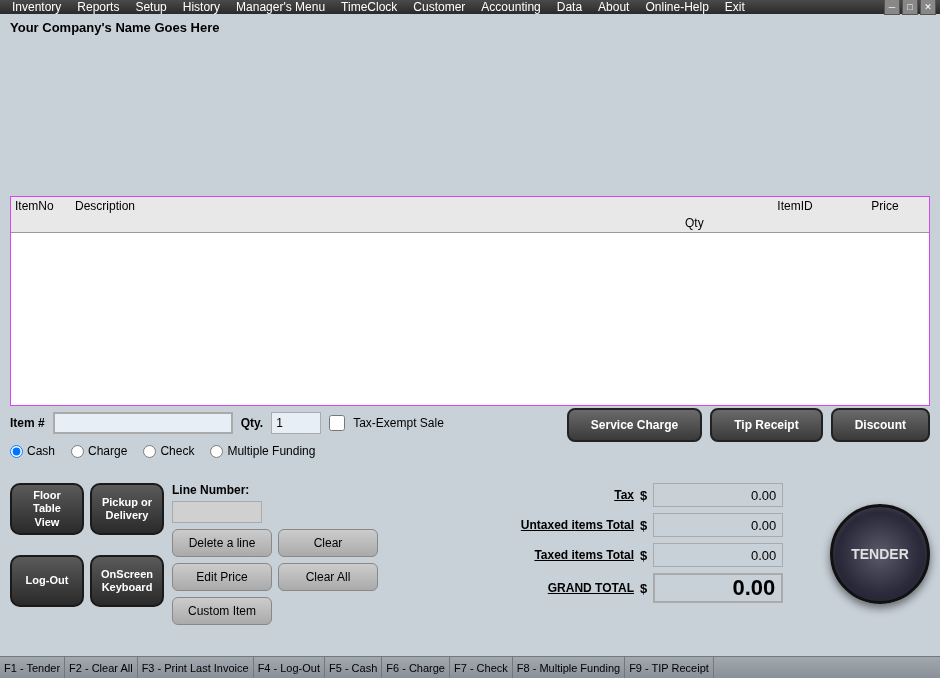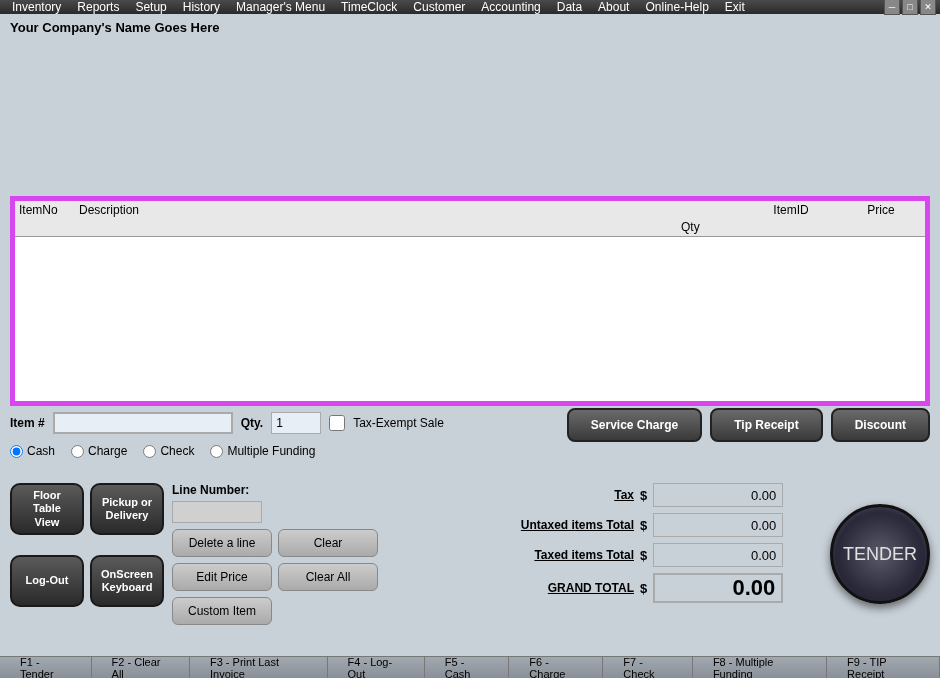--- a/index.html
+++ b/index.html
@@ -57,21 +57,21 @@
     
     #banner-area {
       height: 155px;
       background: #c8d0d8;
     }
 
     
     #table-area {
       margin: 0 10px;
       background: #fff;
-      border: 5px solid #d946ef;
+      border: 1px solid #d946ef;
       height: 210px;
     }
     #table-header {
       display: flex;
       border-bottom: 1px solid #999;
       background: #e8e8e8;
       padding: 2px 4px;
       font-size: 12px;
     }
     .th-itemno { width: 60px; }
@@ -246,22 +246,22 @@
     }
 
     
     #tender-btn {
       background: radial-gradient(ellipse at center, #5a5a6a 0%, #2a2a3a 60%, #1a1a2a 100%);
       border: 3px solid #111;
       border-radius: 50%;
       width: 100px;
       height: 100px;
       color: #e0e0e0;
-      font-size: 18px;
-      font-weight: normal;
+      font-size: 14px;
+      font-weight: bold;
       cursor: pointer;
       display: flex;
       align-items: center;
       justify-content: center;
       box-shadow: 0 4px 8px rgba(0,0,0,0.5), inset 0 2px 4px rgba(255,255,255,0.1);
       margin-left: 10px;
       align-self: center;
     }
 
     
@@ -272,21 +272,21 @@
       right: 0;
       height: 22px;
       background: linear-gradient(to bottom, #a0a8b0, #8a9098);
       display: flex;
       align-items: center;
       border-top: 1px solid #777;
     }
     .status-item {
       font-size: 11px;
       color: #000;
-      padding: 0 20px;
+      padding: 0 4px;
       border-right: 1px solid #777;
       height: 100%;
       display: flex;
       align-items: center;
       cursor: pointer;
     }
 
     #left-col {
       display: flex;
       flex-direction: column;

